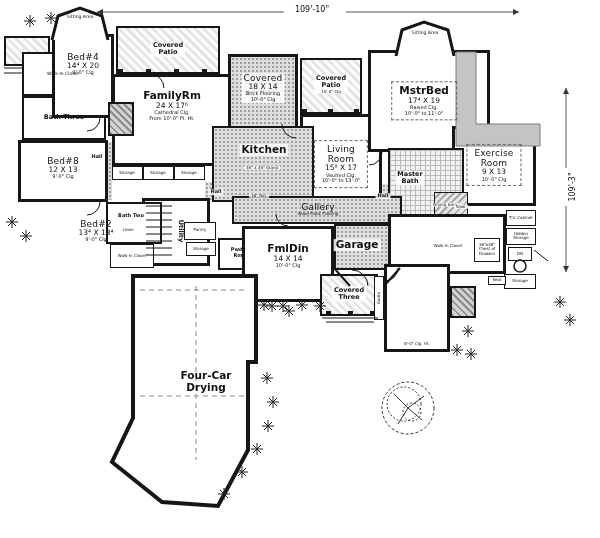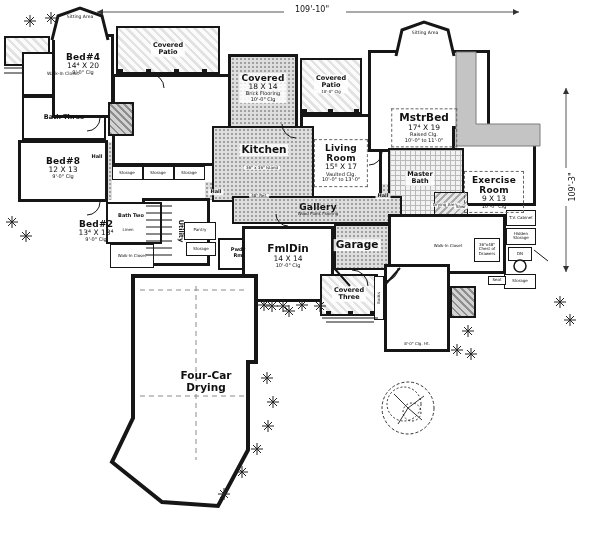--- a/index.html
+++ b/index.html
@@ -12,31 +12,31 @@
   .hatch{background:repeating-linear-gradient(45deg,#e2e2e2 0 2.5px,#fbfbfb 2.5px 6px);}
   .floor{background-color:#dedede;background-image:radial-gradient(#9a9a9a 0.7px,transparent 0.8px);background-size:4px 4px;}
   .nob{border:none;z-index:0;}
   .tile{background-image:linear-gradient(#b9b9b9 1px,transparent 1px),linear-gradient(90deg,#b9b9b9 1px,transparent 1px);background-size:5px 5px;background-color:#f2f2f2;}
   .fp{background:repeating-linear-gradient(45deg,#8d8d8d 0 2px,#d2d2d2 2px 5px);border-width:2px;}
   .diag{background:repeating-linear-gradient(-45deg,#a9a9a9 0 2px,#e8e8e8 2px 5px);}
   svg{position:absolute;left:0;top:0;z-index:3;}
   
   .lbl{position:absolute;transform:translate(-50%,-50%);text-align:center;line-height:1.12;white-space:nowrap;z-index:5;}
   .lbl span{display:block;}
-  .rn{font-weight:bold;font-size:9px;letter-spacing:.2px;}
+  .rn{font-weight:normal;font-size:9px;letter-spacing:.2px;}
   .rn-lg{font-weight:bold;font-size:10.5px;}
   .rs{font-size:7.5px;}
   .rc{font-size:5px;}
   .t6{font-size:6.5px;font-weight:bold;}
   .t5{font-size:5px;}
   .t4{font-size:4.5px;}
   .t35{font-size:4px;}
   .wrap{white-space:normal;line-height:1.1;}
   .chip{background:rgba(255,255,255,.85);padding:0 2px;}
-  .dashbox{border:1px dashed #666;padding:3px 7px;background:transparent;margin-top:27px;}
+  .dashbox{border:1px dashed #666;padding:3px 7px;background:transparent;}
   .rot-ccw{transform:translate(-50%,-50%) rotate(-90deg);}
   .rot-cw{transform:translate(-50%,-50%) rotate(90deg);}
   
   #stoop{left:4px;top:36px;width:46px;height:30px;}
   #r-wic4{left:22px;top:52px;width:82px;height:44px;}
   #r-bath3{left:22px;top:96px;width:84px;height:44px;}
   #r-bed3{left:18px;top:140px;width:90px;height:62px;}
   #r-bed4{left:52px;top:34px;width:62px;height:84px;}
   #r-patio1{left:116px;top:26px;width:104px;height:48px;}
   #r-family{left:112px;top:74px;width:120px;height:92px;}
@@ -76,22 +76,22 @@
   #fp-lib{left:450px;top:286px;width:26px;height:32px;}
   #fp-fam{left:108px;top:102px;width:26px;height:34px;}
   
   #l-sit1{left:80px;top:17px;} #l-sit2{left:425px;top:33px;}
   #l-wic4{left:63px;top:74px;} #l-bath3{left:64px;top:118px;}
   #l-bed3{left:63px;top:168px;} #l-bed2{left:96px;top:231px;}
   #l-bed4{left:83px;top:64px;} #l-patio1{left:168px;top:49px;}
   #l-family{left:172px;top:106px;} 
   #l-st1{left:127px;top:173px;} #l-st2{left:158px;top:173px;} #l-st3{left:189px;top:173px;}
   #l-brkfst{left:263px;top:88px;} #l-patio2{left:331px;top:84px;}
-  #l-living{left:341px;top:136px;} #l-mstr{left:424px;top:101px;}
-  #l-exercise{left:494px;top:165px;} #l-mbath{left:420px;top:178px;}
+  #l-living{left:341px;top:164px;} #l-mstr{left:424px;top:101px;}
+  #l-exercise{left:494px;top:165px;} #l-mbath{left:410px;top:178px;}
   #l-dry{left:445px;top:205px;} #l-shwr{left:461px;top:207px;}
   #l-kitchen{left:264px;top:150px;} #l-island{left:262px;top:168px;} #l-ref{left:259px;top:196px;}
   #l-hall-left{left:97px;top:157px;} #l-hall-mid{left:216px;top:192px;} #l-hall-right{left:383px;top:196px;}
   #l-utility{left:180px;top:231px;} #l-bath2{left:131px;top:216px;}
   #l-linen{left:128px;top:230px;} #l-wic2{left:132px;top:256px;width:40px;}
   #l-gallery{left:318px;top:209px;} #l-pantry{left:200px;top:230px;}
   #l-storstairs{left:201px;top:249px;} #l-pwdr{left:238px;top:253px;}
   #l-fmldin{left:288px;top:256px;} #l-foyer{left:357px;top:245px;}
   #l-wicm{left:448px;top:246px;} #l-chest{left:487px;top:250px;width:24px;}
   #l-tv{left:521px;top:218px;width:28px;} #l-hid{left:521px;top:236px;width:28px;}
@@ -319,20 +319,26 @@
   <div class="lbl" id="l-patio1">
     <span class="t6 chip">Covered</span>
     <span class="t6 chip">Patio</span>
   </div>
   <div class="lbl" id="l-patio2">
     <span class="t6 chip">Covered</span>
     <span class="t6 chip">Patio</span>
     <span class="t35 chip">10'-0" Clg</span>
   </div>
 
+  <div class="lbl" id="l-family">
+    <span class="rn-lg">FamilyRm</span>
+    <span class="rs">24 X 17⁶</span>
+    <span class="rc">Cathedral Clg.</span>
+    <span class="rc">From 10'-0" Pl. Ht.</span>
+  </div>
 
   <div class="lbl t35" id="l-st1">
       <span>Storage</span>
     </div>
   <div class="lbl t35" id="l-st2">
       <span>Storage</span>
     </div>
   <div class="lbl t35" id="l-st3">
       <span>Storage</span>
     </div>

